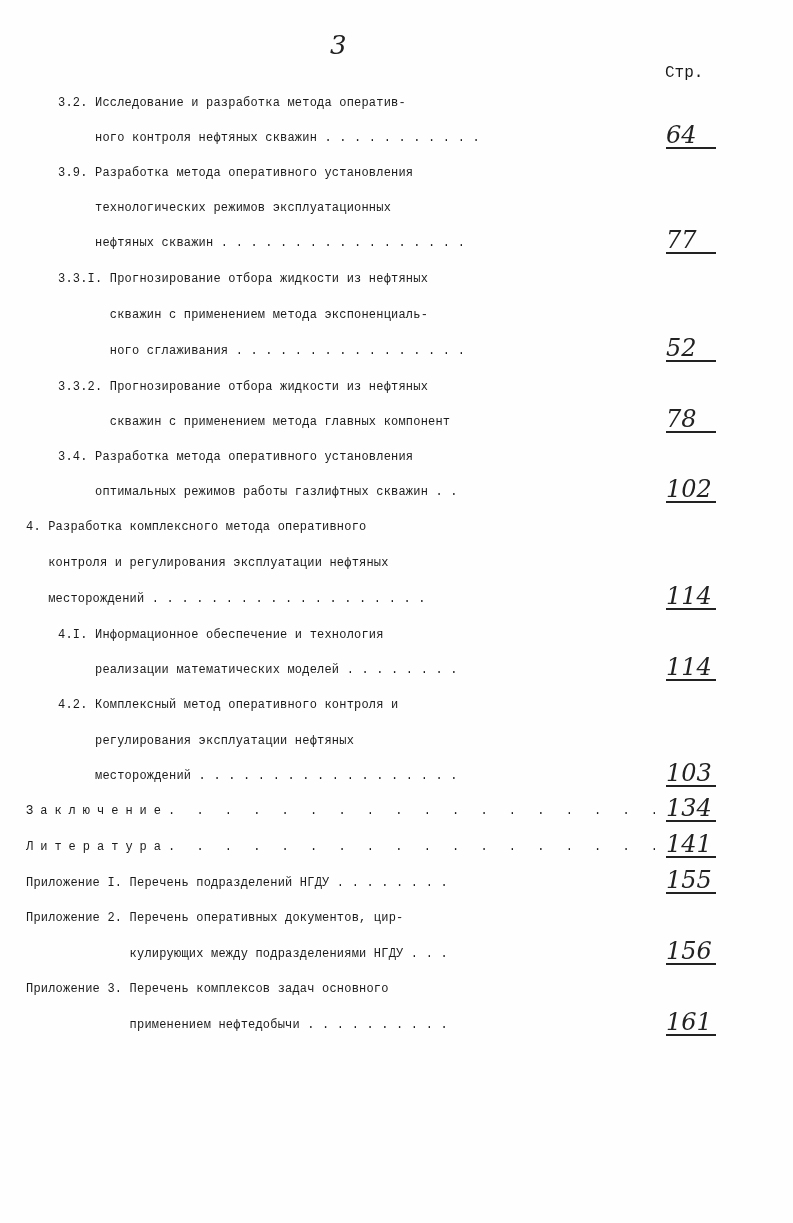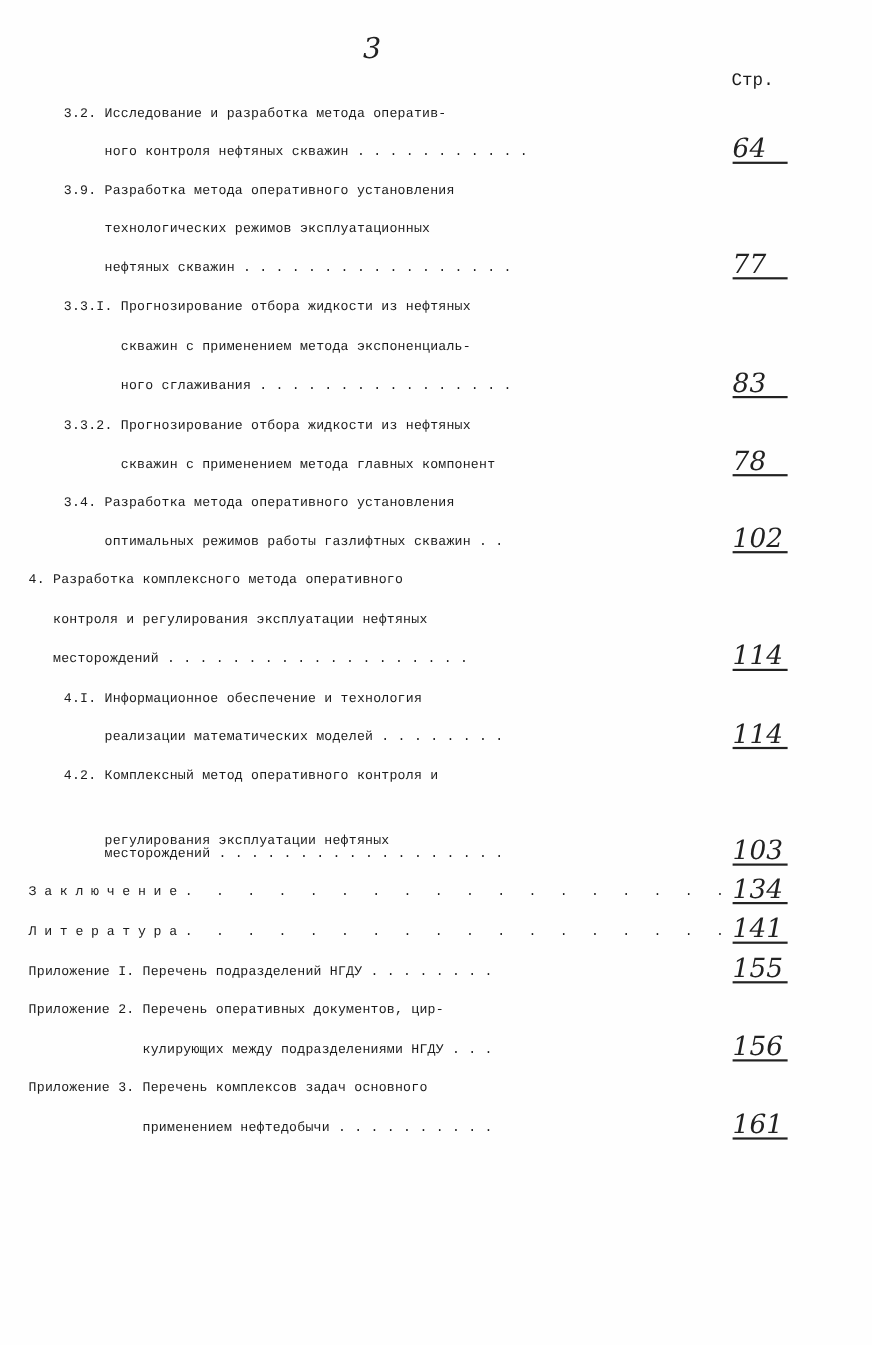--- a/index.html
+++ b/index.html
@@ -25,41 +25,41 @@
 <div class="pg" style="top:124px">64</div>
 
 <div class="line" style="left:58px;top:162px">3.9. Разработка метода оперативного установления</div>
 <div class="line" style="left:58px;top:197px">     технологических режимов эксплуатационных</div>
 <div class="line" style="left:58px;top:232px">     нефтяных скважин . . . . . . . . . . . . . . . . .</div>
 <div class="pg" style="top:229px">77</div>
 
 <div class="line" style="left:58px;top:268px">3.3.I. Прогнозирование отбора жидкости из нефтяных</div>
 <div class="line" style="left:58px;top:304px">       скважин с применением метода экспоненциаль-</div>
 <div class="line" style="left:58px;top:340px">       ного сглаживания . . . . . . . . . . . . . . . .</div>
-<div class="pg" style="top:337px">83</div>
+<div class="pg" style="top:337px">52</div>
 
 <div class="line" style="left:58px;top:376px">3.3.2. Прогнозирование отбора жидкости из нефтяных</div>
 <div class="line" style="left:58px;top:411px">       скважин с применением метода главных компонент</div>
 <div class="pg" style="top:408px">78</div>
 
 <div class="line" style="left:58px;top:446px">3.4. Разработка метода оперативного установления</div>
 <div class="line" style="left:58px;top:481px">     оптимальных режимов работы газлифтных скважин . .</div>
 <div class="pg" style="top:478px">102</div>
 
 <div class="line" style="left:26px;top:516px">4. Разработка комплексного метода оперативного</div>
 <div class="line" style="left:26px;top:552px">   контроля и регулирования эксплуатации нефтяных</div>
 <div class="line" style="left:26px;top:588px">   месторождений . . . . . . . . . . . . . . . . . . .</div>
 <div class="pg" style="top:585px">114</div>
 
 <div class="line" style="left:58px;top:624px">4.I. Информационное обеспечение и технология</div>
 <div class="line" style="left:58px;top:659px">     реализации математических моделей . . . . . . . .</div>
 <div class="pg" style="top:656px">114</div>
 
 <div class="line" style="left:58px;top:694px">4.2. Комплексный метод оперативного контроля и</div>
-<div class="line" style="left:58px;top:753px">     регулирования эксплуатации нефтяных</div>
+<div class="line" style="left:58px;top:730px">     регулирования эксплуатации нефтяных</div>
 <div class="line" style="left:58px;top:765px">     месторождений . . . . . . . . . . . . . . . . . .</div>
 <div class="pg" style="top:762px">103</div>
 
 <div class="line spaced" style="left:26px;top:800px">Заключение. . . . . . . . . . . . . . . . . .</div>
 <div class="pg" style="top:797px">134</div>
 
 <div class="line spaced" style="left:26px;top:836px">Литература. . . . . . . . . . . . . . . . . .</div>
 <div class="pg" style="top:833px">141</div>
 
 <div class="line" style="left:26px;top:872px">Приложение I. Перечень подразделений НГДУ . . . . . . . .</div>

